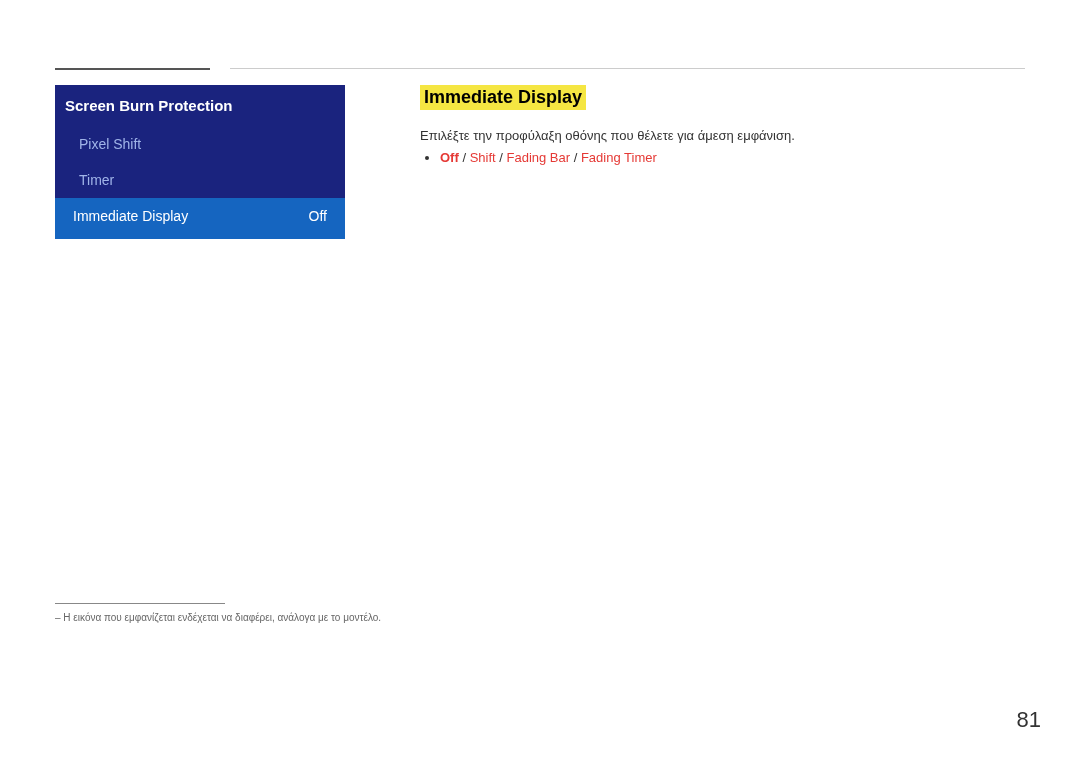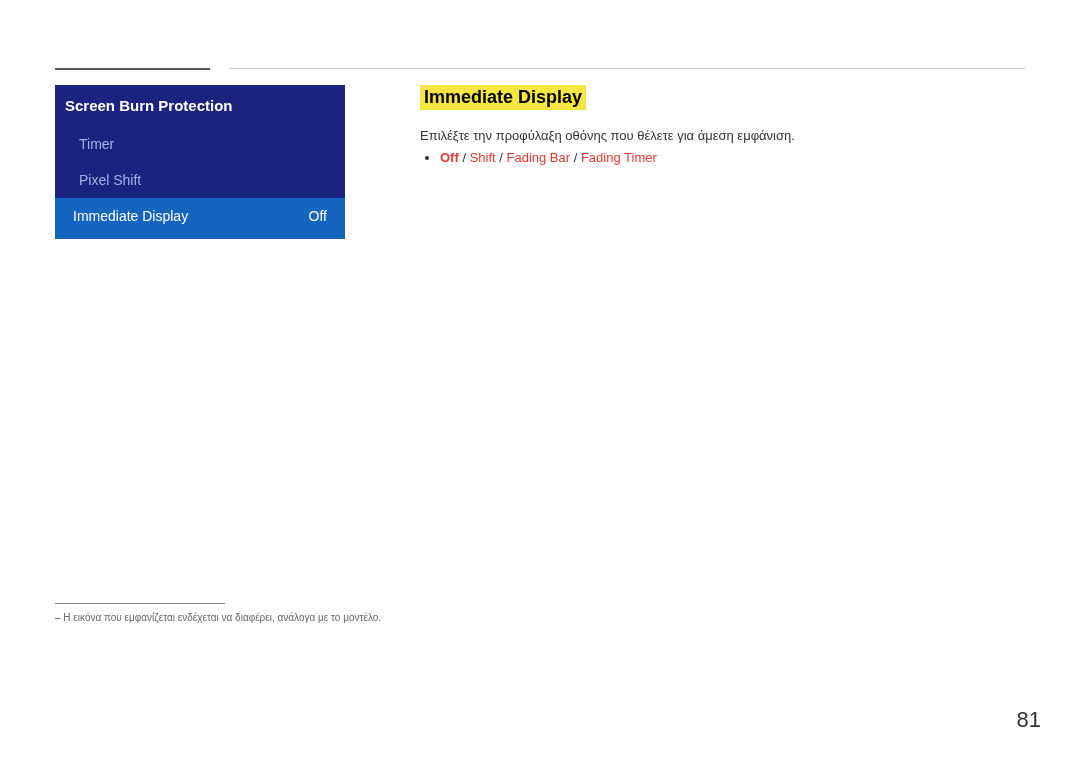--- a/index.html
+++ b/index.html
@@ -181,24 +181,24 @@
 <div class="page-container">
 
   <div class="top-divider-left"></div>
   <div class="top-divider-right"></div>
 
   <div class="menu-panel">
     <div class="menu-header">
       <span>Screen Burn Protection</span>
     </div>
     <div class="menu-item">
+      <span>Pixel Shift</span>
+    </div>
+    <div class="menu-item">
       <span>Timer</span>
-    </div>
-    <div class="menu-item">
-      <span>Pixel Shift</span>
     </div>
     <div class="menu-item-active">
       <span>Immediate Display</span>
       <span class="item-value">Off</span>
     </div>
     <div class="menu-bottom-bar"></div>
   </div>
 
   <div class="content-area">
     <div class="content-title">Immediate Display</div>

